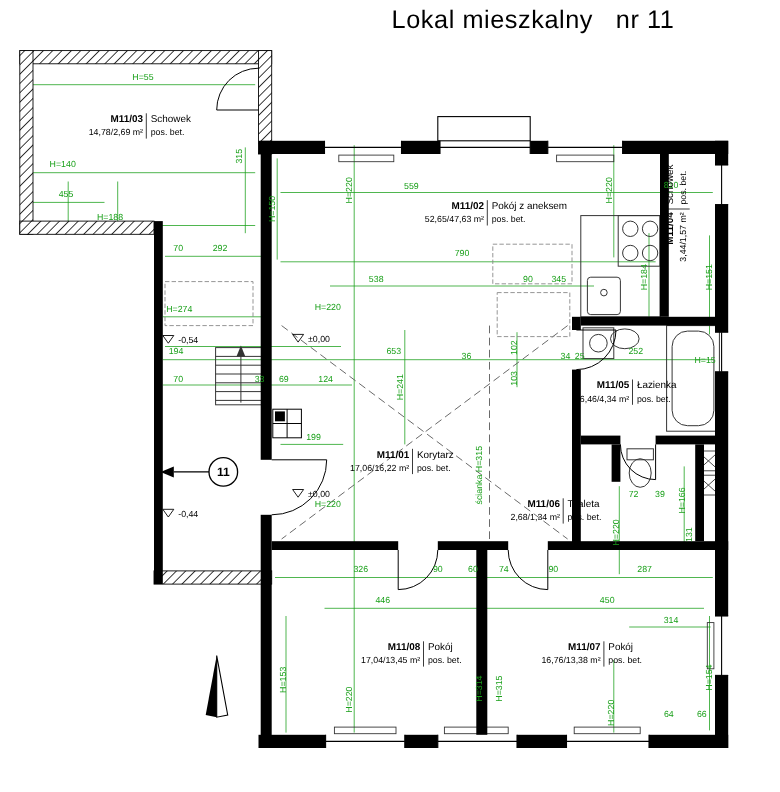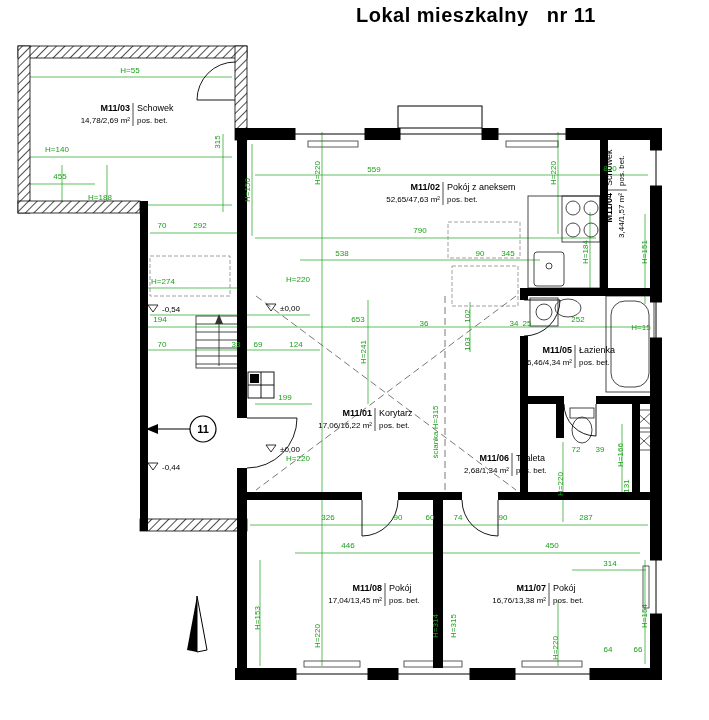--- a/index.html
+++ b/index.html
@@ -1,18 +1,18 @@
 <!DOCTYPE html>
 <html><head>
 <meta charset="utf-8">
 <style>
   html,body{margin:0;padding:0;background:#ffffff;}
   body{width:709px;height:720px;position:relative;overflow:hidden;
        font-family:"Liberation Sans", sans-serif;}
-  #title{position:absolute;left:356px;top:4px;font-size:20px;font-weight:bold;
+  #title{position:absolute;left:356px;top:4px;font-size:23px;font-weight:normal;
          color:#000;white-space:pre;letter-spacing:0.5px;}
   svg text{font-family:"Liberation Sans", sans-serif;}
 </style>
 </head>
 <body>
 
 
 
 <div id="title">Lokal mieszkalny   nr 11</div>
 

